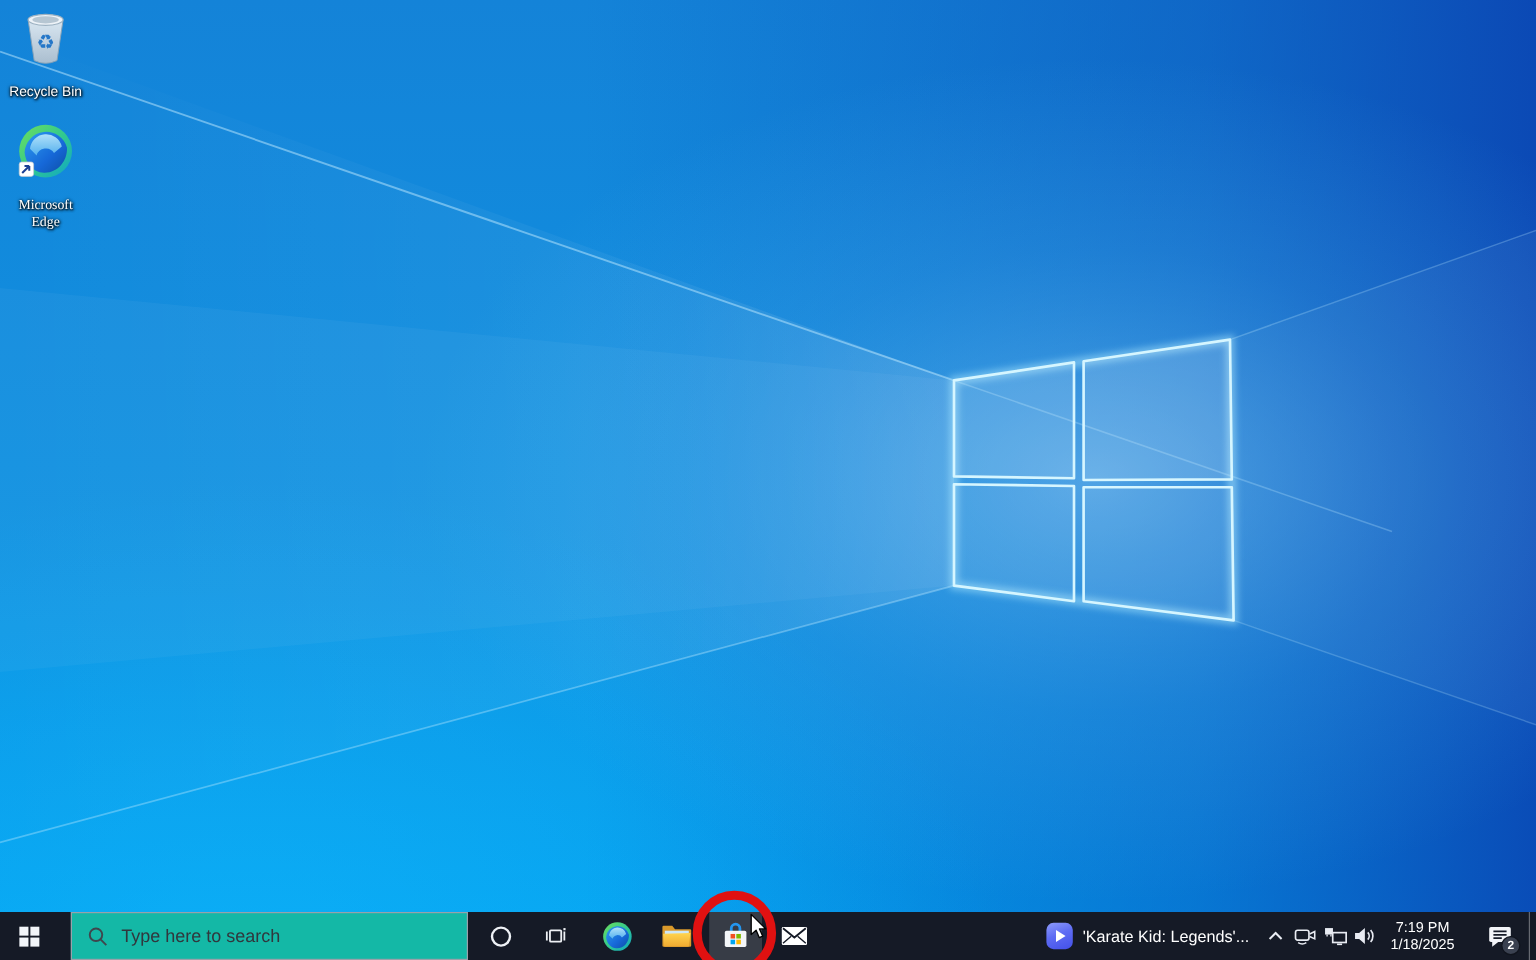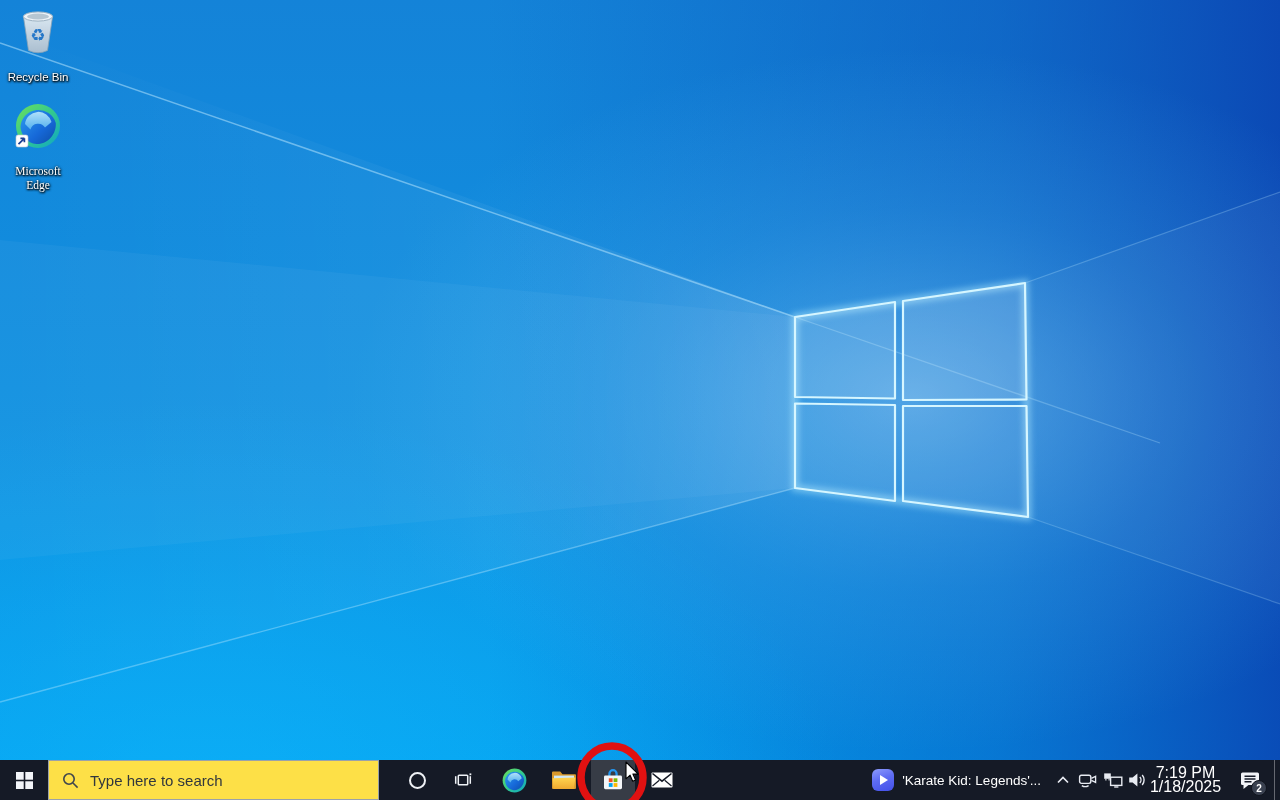--- a/index.html
+++ b/index.html
@@ -34,22 +34,22 @@
     position: absolute; left: 0; bottom: 0; width: 1280px; height: 40px;
     background: #151a26; z-index: 5;
   }
   .tb-btn {
     position: absolute; top: 0; height: 40px; width: 44px;
     background: transparent; border: none; outline: none;
     display: flex; align-items: center; justify-content: center; cursor: pointer;
   }
   .start-btn { left: 0; width: 48px; }
   .search-box {
-    position: absolute; left: 48px; top: 0; width: 331px; height: 40px;
-    background: #fde047; border: 1px solid #99a1aa;
+    position: absolute; left: 59px; top: 0; width: 331px; height: 40px;
+    background: #14b8a6; border: 1px solid #99a1aa;
     display: flex; align-items: center; padding-left: 13px; cursor: text;
   }
   .search-box input {
     flex: 1; border: none; outline: none; background: transparent;
     font-size: 15px; color: #2f353a; margin-left: 11px;
     font-family: "Liberation Sans", "DejaVu Sans", sans-serif;
   }
   .search-box input::placeholder { color: #31373d; opacity: 1; }
   .cortana-ring {
     width: 17px; height: 17px; border: 2px solid #eef1f5; border-radius: 50%;
@@ -72,21 +72,21 @@
     display: flex; align-items: center; justify-content: center;
   }
   .news-ic .play {
     width: 0; height: 0; margin-left: 2px;
     border-left: 8px solid #ffffff; border-top: 5px solid transparent; border-bottom: 5px solid transparent;
   }
   .news-label { color: #ffffff; font-size: 13.5px; white-space: nowrap; }
   .w24 { width: 25px; }
   .clock-btn {
     width: 76px; flex-direction: column; justify-content: center;
-    color: #ffffff; font-size: 16px; line-height: 14px;
+    color: #ffffff; font-size: 12px; line-height: 14px;
     align-items: flex-end; padding-right: 5px;
   }
   .action-btn { width: 48px; position: relative; }
   .ac-badge {
     position: absolute; right: 7px; bottom: 4px;
     width: 16px; height: 16px; border-radius: 50%;
     background: #3a4150; border: 1.5px solid #10141d;
     color: #ffffff; font-size: 10px; font-weight: bold;
     display: flex; align-items: center; justify-content: center;
   }

